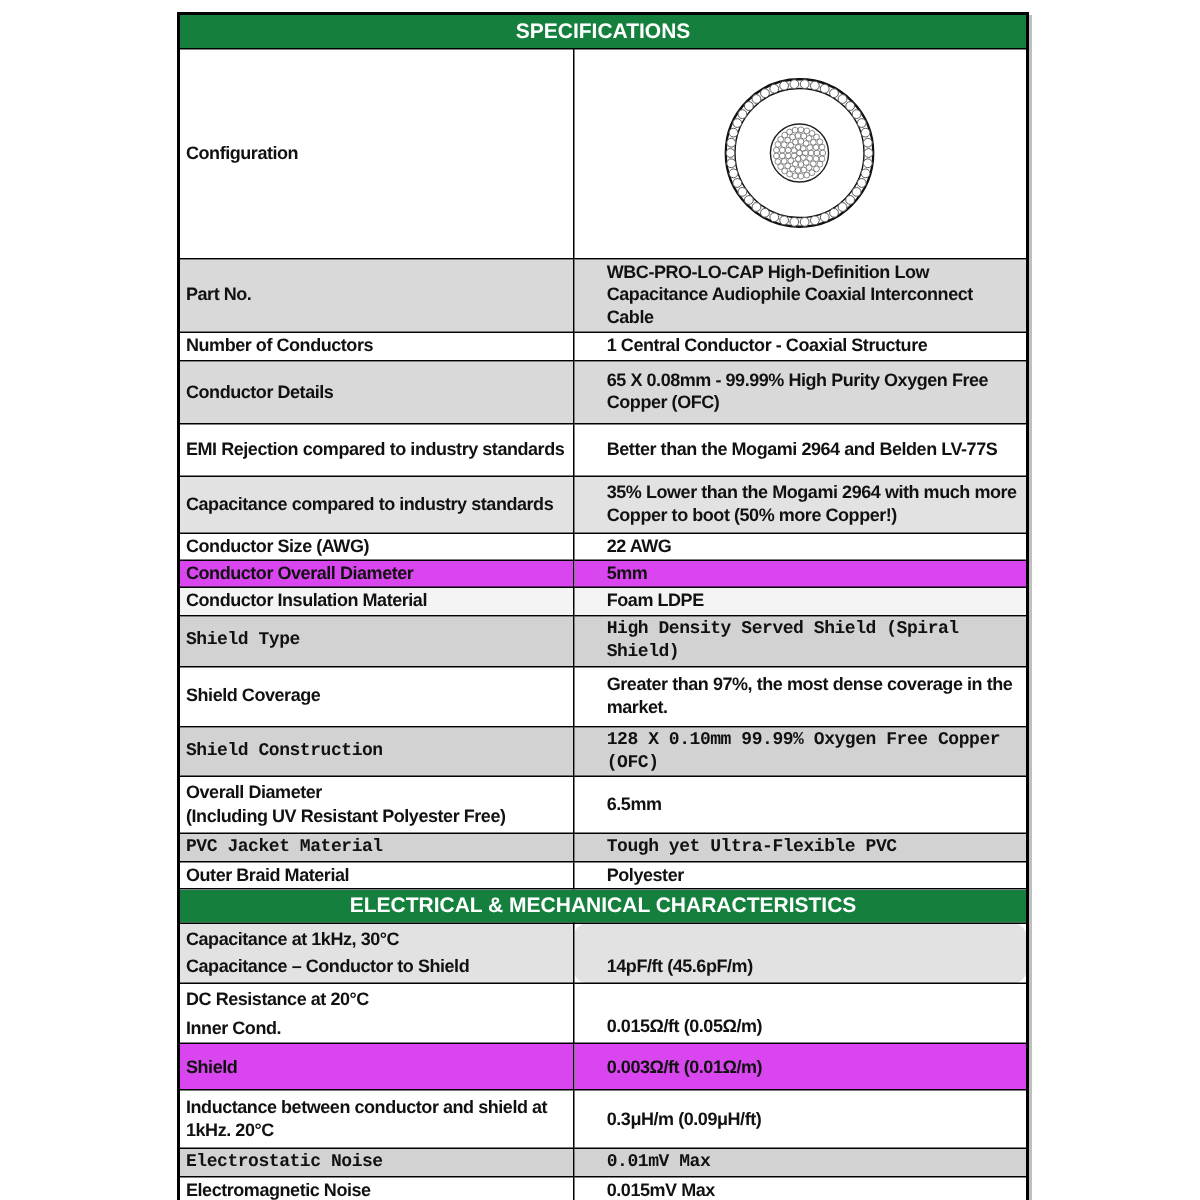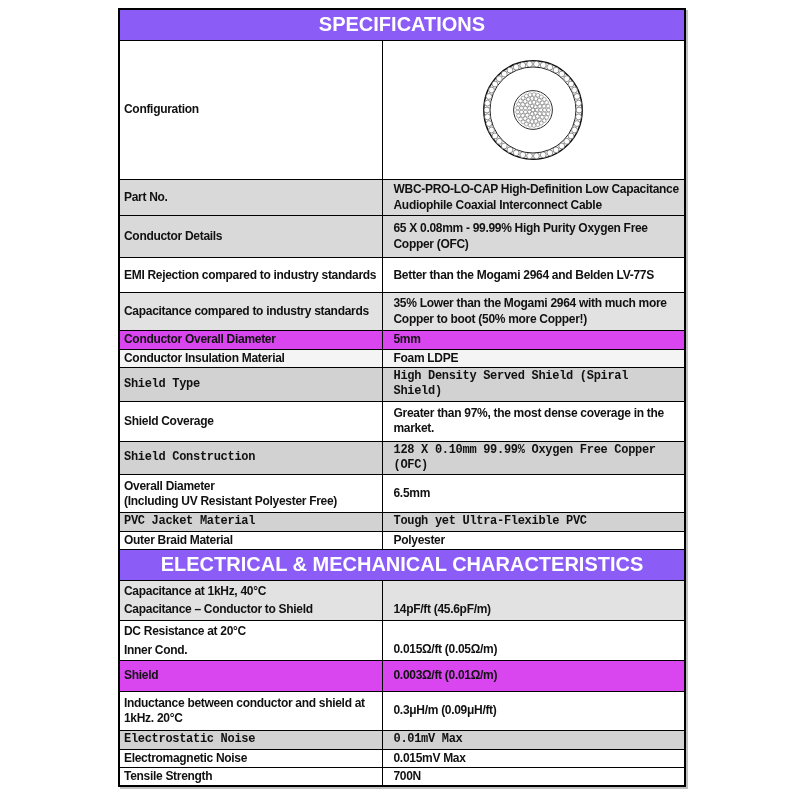--- a/index.html
+++ b/index.html
@@ -12,34 +12,34 @@
     border-collapse:collapse;table-layout:fixed;width:566px;
     border:2px solid #000;box-shadow:2px 2px 0 rgba(0,0,0,0.25);
   }
   td,th{
     border:1px solid #000;overflow:hidden;
     font-weight:bold;font-size:12px;letter-spacing:-0.3px;line-height:1.28;
     padding:1px 4px;vertical-align:middle;text-align:left;
     white-space:pre-line;
   }
   th.section{
-    background:#8b5cf6;color:#fff;text-align:center;
-    font-size:20px;letter-spacing:0;padding:2px 0;
-  }
-  td.val{padding-left:11px;}
+    background:#15803d;color:#fff;text-align:center;
+    font-size:14px;letter-spacing:0;padding:2px 0;
+  }
+  td.val{padding-left:22px;}
   td.diagram-cell{text-align:center;padding:2px 0;}
   
   .w  td{background:#ffffff;margin-top:40px;}
   .g1 td{background:#d9d9d9;}
   .g2 td{background:#e2e2e2;}
   .g3 td{background:#d2d2d2;font-family:Liberation Mono, monospace;}
   .g4 td{background:#d946ef;}
   .g5 td{background:#f4f4f4;}
   .g6 td{background:#c9c9c9;}
-  td.vb{vertical-align:bottom;padding-bottom:3px;}
+  td.vb{vertical-align:bottom;padding-bottom:3px;border-radius:11px;}
   td.spread{line-height:1.55;}
   svg.coax{display:block;margin:0 auto;}
 </style>
 </head>
 <body>
 
 <div class="sheet">
   <table class="spec">
     <colgroup>
         <col style="width:263px">
@@ -165,31 +165,39 @@
               <circle cx="69.37" cy="47.10" r="2.05" fill="none" stroke="#777" stroke-width="0.6"></circle>
               <circle cx="70.88" cy="50.92" r="2.05" fill="none" stroke="#777" stroke-width="0.6"></circle>
             </svg>
         </td>
       </tr>
 
       <tr class="g1" style="height:36px">
         <td>Part No.</td>
         <td class="val">WBC-PRO-LO-CAP High-Definition Low Capacitance Audiophile Coaxial Interconnect Cable</td>
       </tr>
+      <tr class="w" style="height:19px">
+        <td>Number of Conductors</td>
+        <td class="val">1 Central Conductor - Coaxial Structure</td>
+      </tr>
       <tr class="g1" style="height:42px">
         <td>Conductor Details</td>
         <td class="val">65 X 0.08mm - 99.99% High Purity Oxygen Free Copper (OFC)</td>
       </tr>
       <tr class="w" style="height:35px">
         <td>EMI Rejection compared to industry standards</td>
         <td class="val">Better than the Mogami 2964 and Belden LV-77S</td>
       </tr>
       <tr class="g2" style="height:38px">
         <td>Capacitance compared to industry standards</td>
         <td class="val">35% Lower than the Mogami 2964 with much more Copper to boot (50% more Copper!)</td>
+      </tr>
+      <tr class="w" style="height:18px">
+        <td>Conductor Size (AWG)</td>
+        <td class="val">22 AWG</td>
       </tr>
       <tr class="g4" style="height:18px">
         <td>Conductor Overall Diameter</td>
         <td class="val">5mm</td>
       </tr>
       <tr class="g5" style="height:18px">
         <td>Conductor Insulation Material</td>
         <td class="val">Foam LDPE</td>
       </tr>
       <tr class="g3" style="height:18px">
@@ -216,21 +224,21 @@
       <tr class="w" style="height:18px">
         <td>Outer Braid Material</td>
         <td class="val">Polyester</td>
       </tr>
 
       <tr style="height:22px">
         <th class="section" colspan="2">ELECTRICAL &amp; MECHANICAL CHARACTERISTICS</th>
       </tr>
 
       <tr class="g2" style="height:38px">
-        <td class="spread">Capacitance at 1kHz, 40°C
+        <td class="spread">Capacitance at 1kHz, 30°C
 Capacitance – Conductor to Shield</td>
         <td class="val vb">14pF/ft (45.6pF/m)</td>
       </tr>
       <tr class="w" style="height:38px">
         <td class="spread">DC Resistance at 20°C
 Inner Cond.</td>
         <td class="val vb">0.015Ω/ft (0.05Ω/m)</td>
       </tr>
       <tr class="g4" style="height:31px">
         <td>Shield</td>

